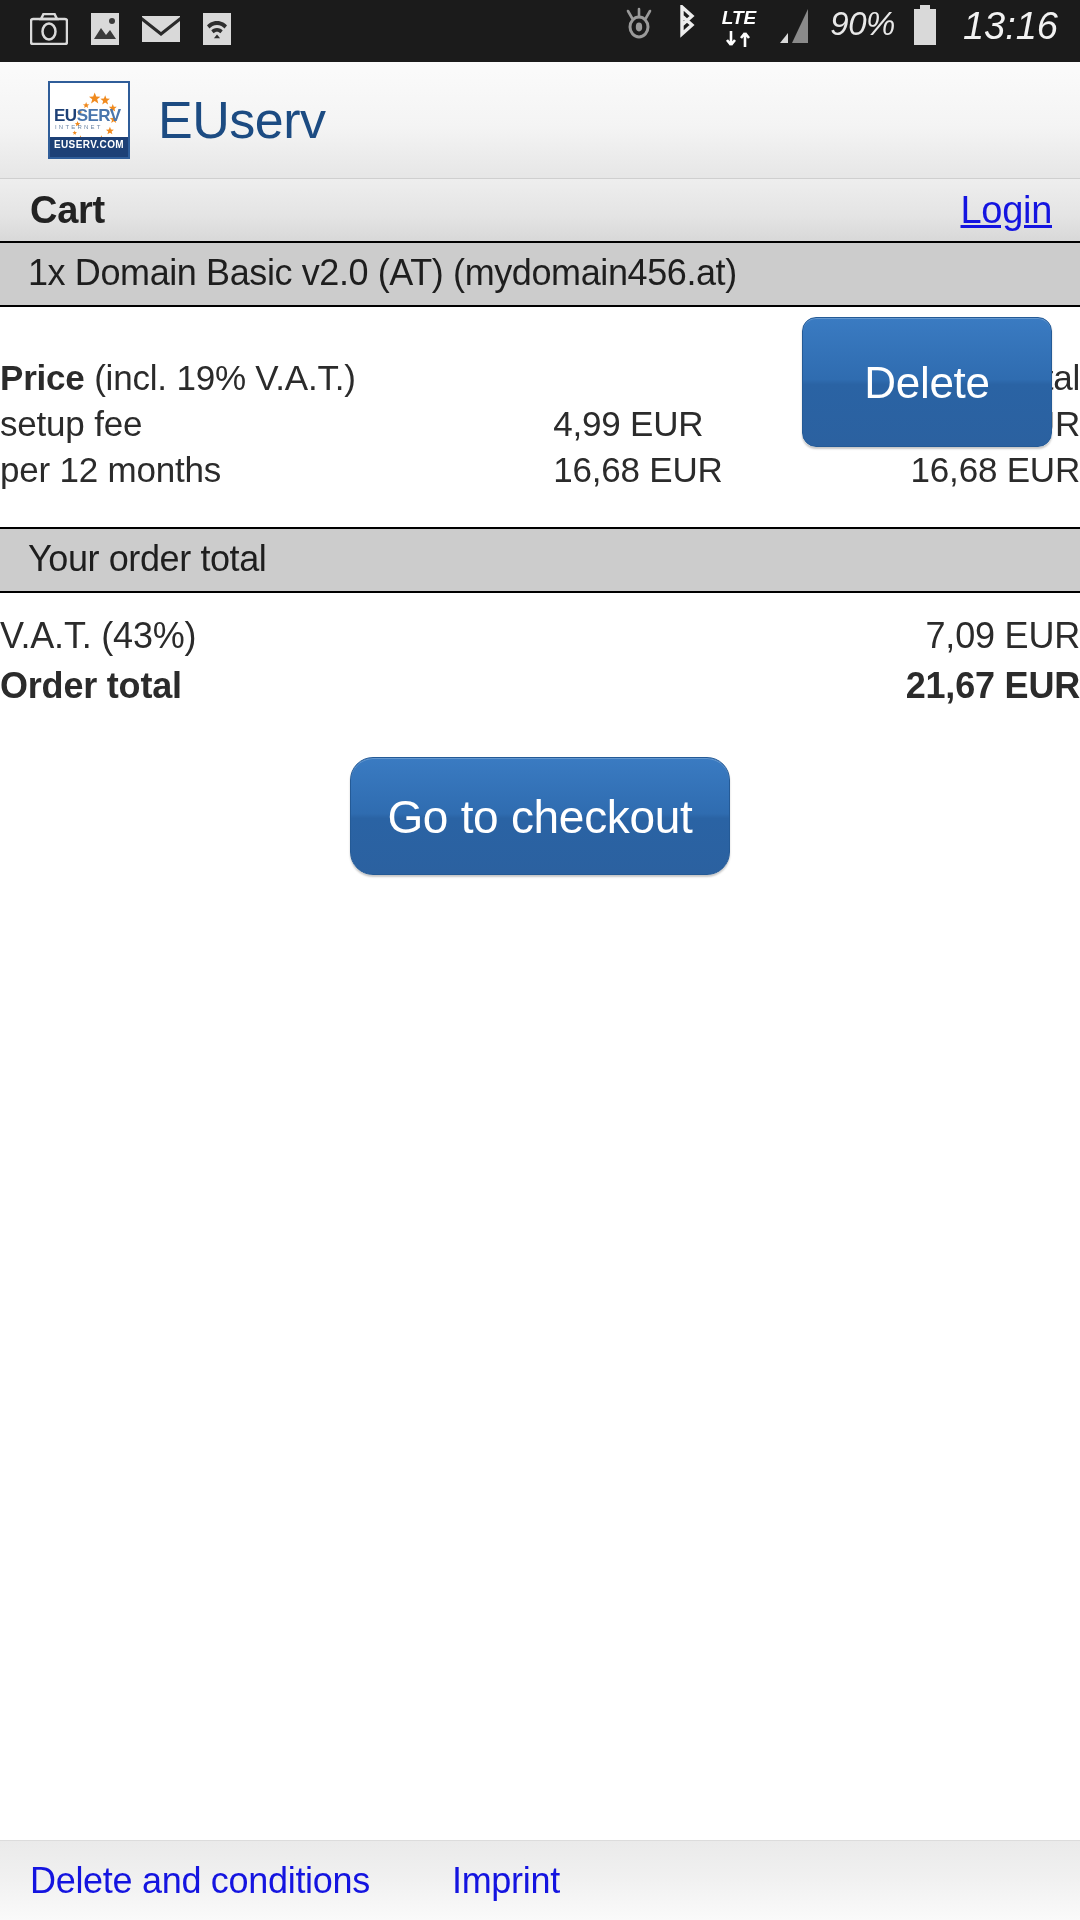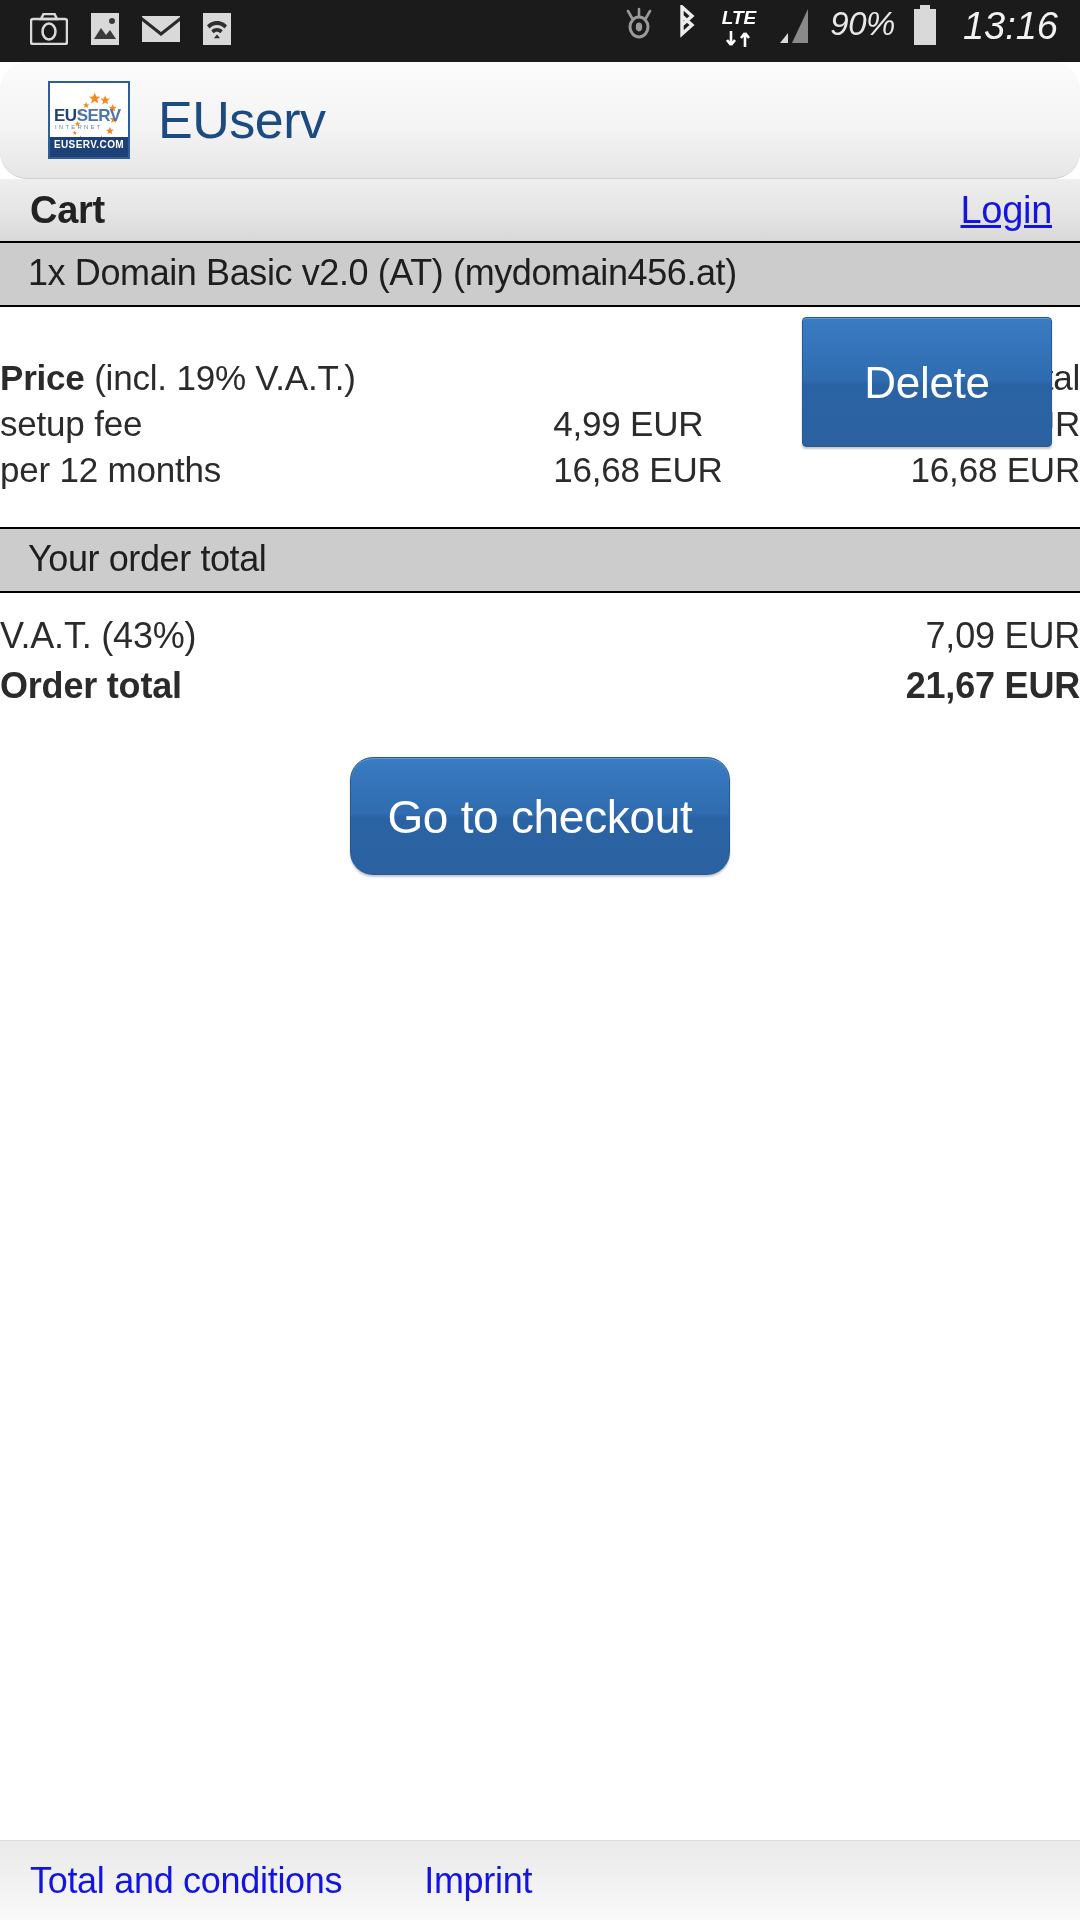--- a/index.html
+++ b/index.html
@@ -45,21 +45,20 @@
 
   
   .brandbar {
     height: 117px;
     background: linear-gradient(to bottom, #fbfbfb 0%, #f4f4f4 55%, #e6e6e6 100%);
     border-bottom: 1px solid #cfcfcf;
     display: flex;
     align-items: center;
     padding-left: 48px;
     box-sizing: border-box;
-    border-radius: 27px;
   }
   .logo-box {
     width: 82px;
     height: 78px;
     background: #ffffff;
     border: 2px solid #2f5d99;
     position: relative;
     box-sizing: border-box;
     overflow: hidden;
   }
@@ -151,21 +150,21 @@
     width: 600px;
     font-size: 35px;
     line-height: 46px;
     color: #2b2b2b;
     letter-spacing: -0.2px;
   }
 
   .btn-blue {
     background: linear-gradient(to bottom, #3a7bc2 0%, #2f6cb0 48%, #2a63a4 52%, #2b61a0 100%);
     border: 1px solid #245a96;
-    border-radius: 4px;
+    border-radius: 14px;
     color: #ffffff;
     text-align: center;
     box-shadow: 0 2px 2px rgba(0,0,0,0.22), inset 0 1px 0 rgba(255,255,255,0.22);
     font-family: "Liberation Sans", sans-serif;
     box-sizing: border-box;
   }
   .delete-btn {
     position: absolute;
     right: 28px;
     top: 10px;
@@ -388,16 +387,16 @@
     <td class="tt-value bold">21,67 EUR</td>
   </tr>
 </tbody>
   </table>
 
 <div class="checkout-wrap">
   <div class="btn-blue checkout-btn">Go to checkout</div>
 </div>
 
 <div class="footer">
-  <a href="#">Total and conditions</a>
+  <a href="#">Delete and conditions</a>
   <span class="gap"></span>
   <a href="#">Imprint</a>
 </div>
 
 </body></html>

